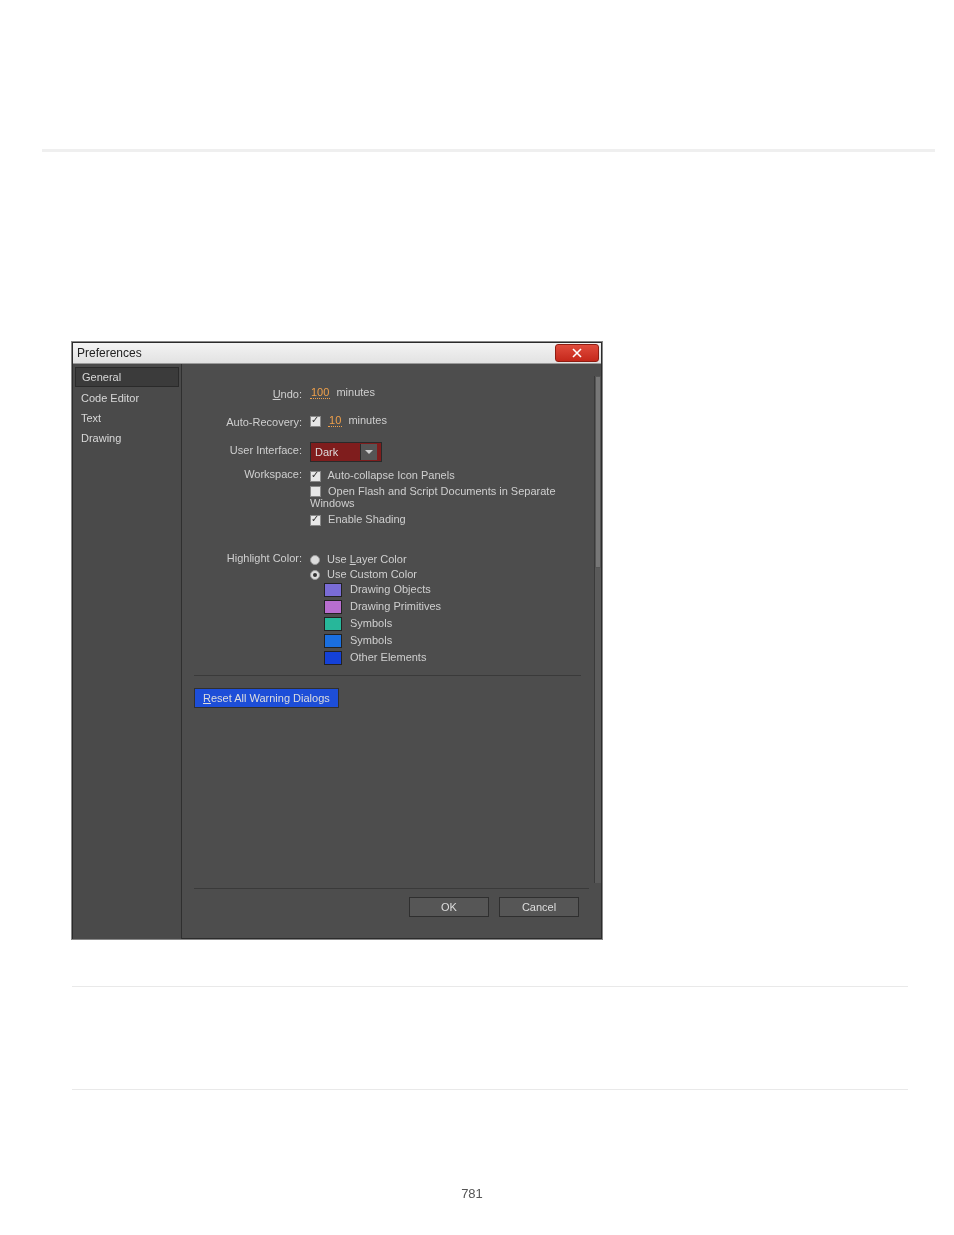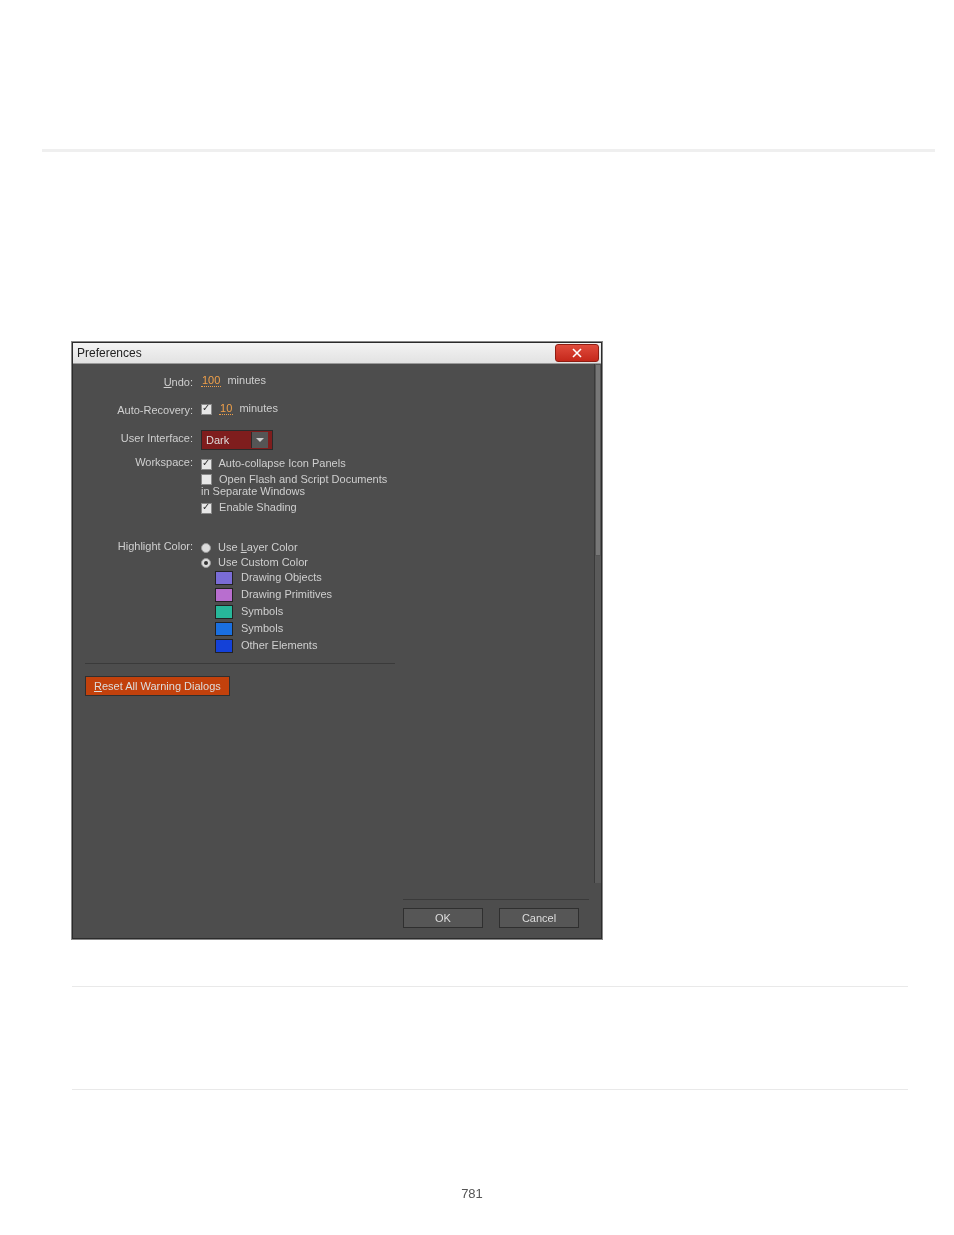--- a/index.html
+++ b/index.html
@@ -108,23 +108,24 @@
   .sidebar-item.selected {
     background: #3b3b3b;
     border: 1px solid #2a2a2a;
     margin: 1px 2px;
     padding: 3px 6px;
   }
 
   .content {
     flex: 1;
     position: relative;
-    padding: 10px 12px 1px 12px;
-    display: flex;
-    flex-direction: row;
+    padding: 10px 12px 12px 12px;
+    display: flex;
+    flex-direction: column;
+    margin-top: 12px;
   }
   .scrollbar-gutter {
     position: absolute;
     right: 0;
     top: 0;
     bottom: 56px;
     width: 6px;
     background: #5a5a5a;
     border-left: 1px solid #3a3a3a;
   }
@@ -260,31 +261,31 @@
   }
 
   .divider {
     border: none;
     border-top: 1px solid #3a3a3a;
     margin: 10px 0 12px 0;
   }
 
   .reset-btn {
     display: inline-block;
-    background: #c2410c;
+    background: #1d4ed8;
     border: 1px solid #2f2f2f;
     color: #ddd;
     font-size: 11px;
     padding: 3px 8px;
   }
 
   .button-row {
     display: flex;
     justify-content: flex-end;
-    gap: 16px;
+    gap: 10px;
     padding: 8px 10px 10px 0;
     border-top: 1px solid #3a3a3a;
     margin-top: auto;
   }
   .dlg-btn {
     min-width: 58px;
     text-align: center;
     background: #565656;
     border: 1px solid #2f2f2f;
     color: #ddd;
@@ -307,20 +308,34 @@
         <span>
           <svg width="10" height="10" viewBox="0 0 10 10">
             <path d="M1 1 L9 9 M9 1 L1 9" stroke="#fff" stroke-width="1.6"></path>
           </svg>
         </span>
       </div>
     </div>
 
     <div class="body">
 
+      <div class="sidebar">
+        <div class="sidebar-item selected">
+          <span>General</span>
+        </div>
+        <div class="sidebar-item">
+          <span>Code Editor</span>
+        </div>
+        <div class="sidebar-item">
+          <span>Text</span>
+        </div>
+        <div class="sidebar-item">
+          <span>Drawing</span>
+        </div>
+      </div>
 
       <div class="content">
 
         <div class="scrollbar-gutter">
           <div class="scrollbar-thumb"></div>
         </div>
 
         <div class="form-area">
 
           <div class="form-row">

